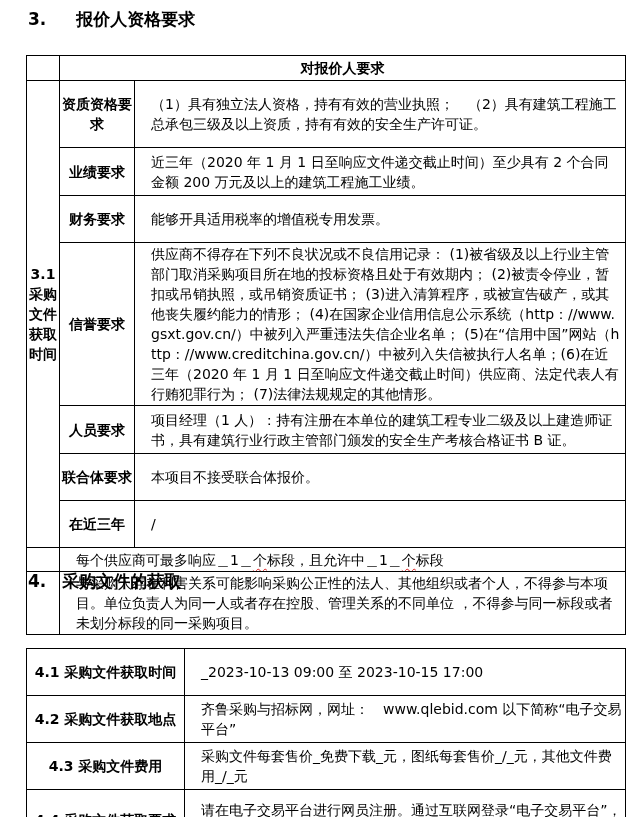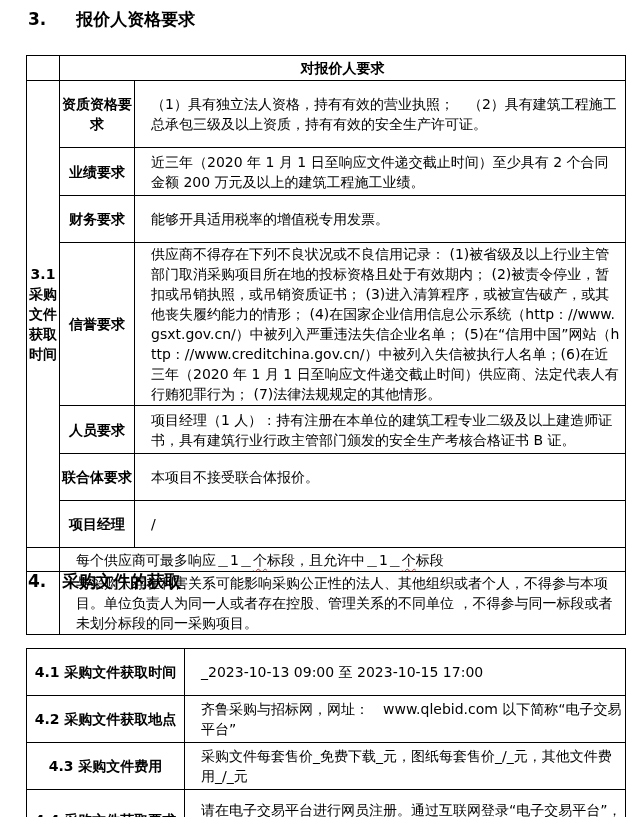--- a/index.html
+++ b/index.html
@@ -66,21 +66,21 @@
     </tr>
     <tr style="height:48px">
       <td class="lbl">人员要求</td>
       <td class="content">项目经理（1 人）：持有注册在本单位的建筑工程专业二级及以上建造师证书，具有建筑行业行政主管部门颁发的安全生产考核合格证书 B 证。</td>
     </tr>
     <tr style="height:24px">
       <td class="lbl">联合体要求</td>
       <td class="content">本项目不接受联合体报价。</td>
     </tr>
     <tr style="height:24px">
-      <td class="lbl">项目经理</td>
+      <td class="lbl">在近三年</td>
       <td class="content">/</td>
     </tr>
     <tr style="height:24px">
       <td class="num">3.2</td>
       <td class="content" colspan="2"><span>每个供应商可最多响应＿1＿</span><span class="wavy">个</span><span>标段，且允许中＿1＿</span><span class="wavy">个</span><span>标段</span></td>
     </tr>
     <tr style="height:58px">
       <td class="num">3.3</td>
       <td class="content" colspan="2">与采购人存在利害关系可能影响采购公正性的法人、其他组织或者个人，不得参与本项目。单位负责人为同一人或者存在控股、管理关系的不同单位 ，不得参与同一标段或者未划分标段的同一采购项目。</td>
     </tr>

